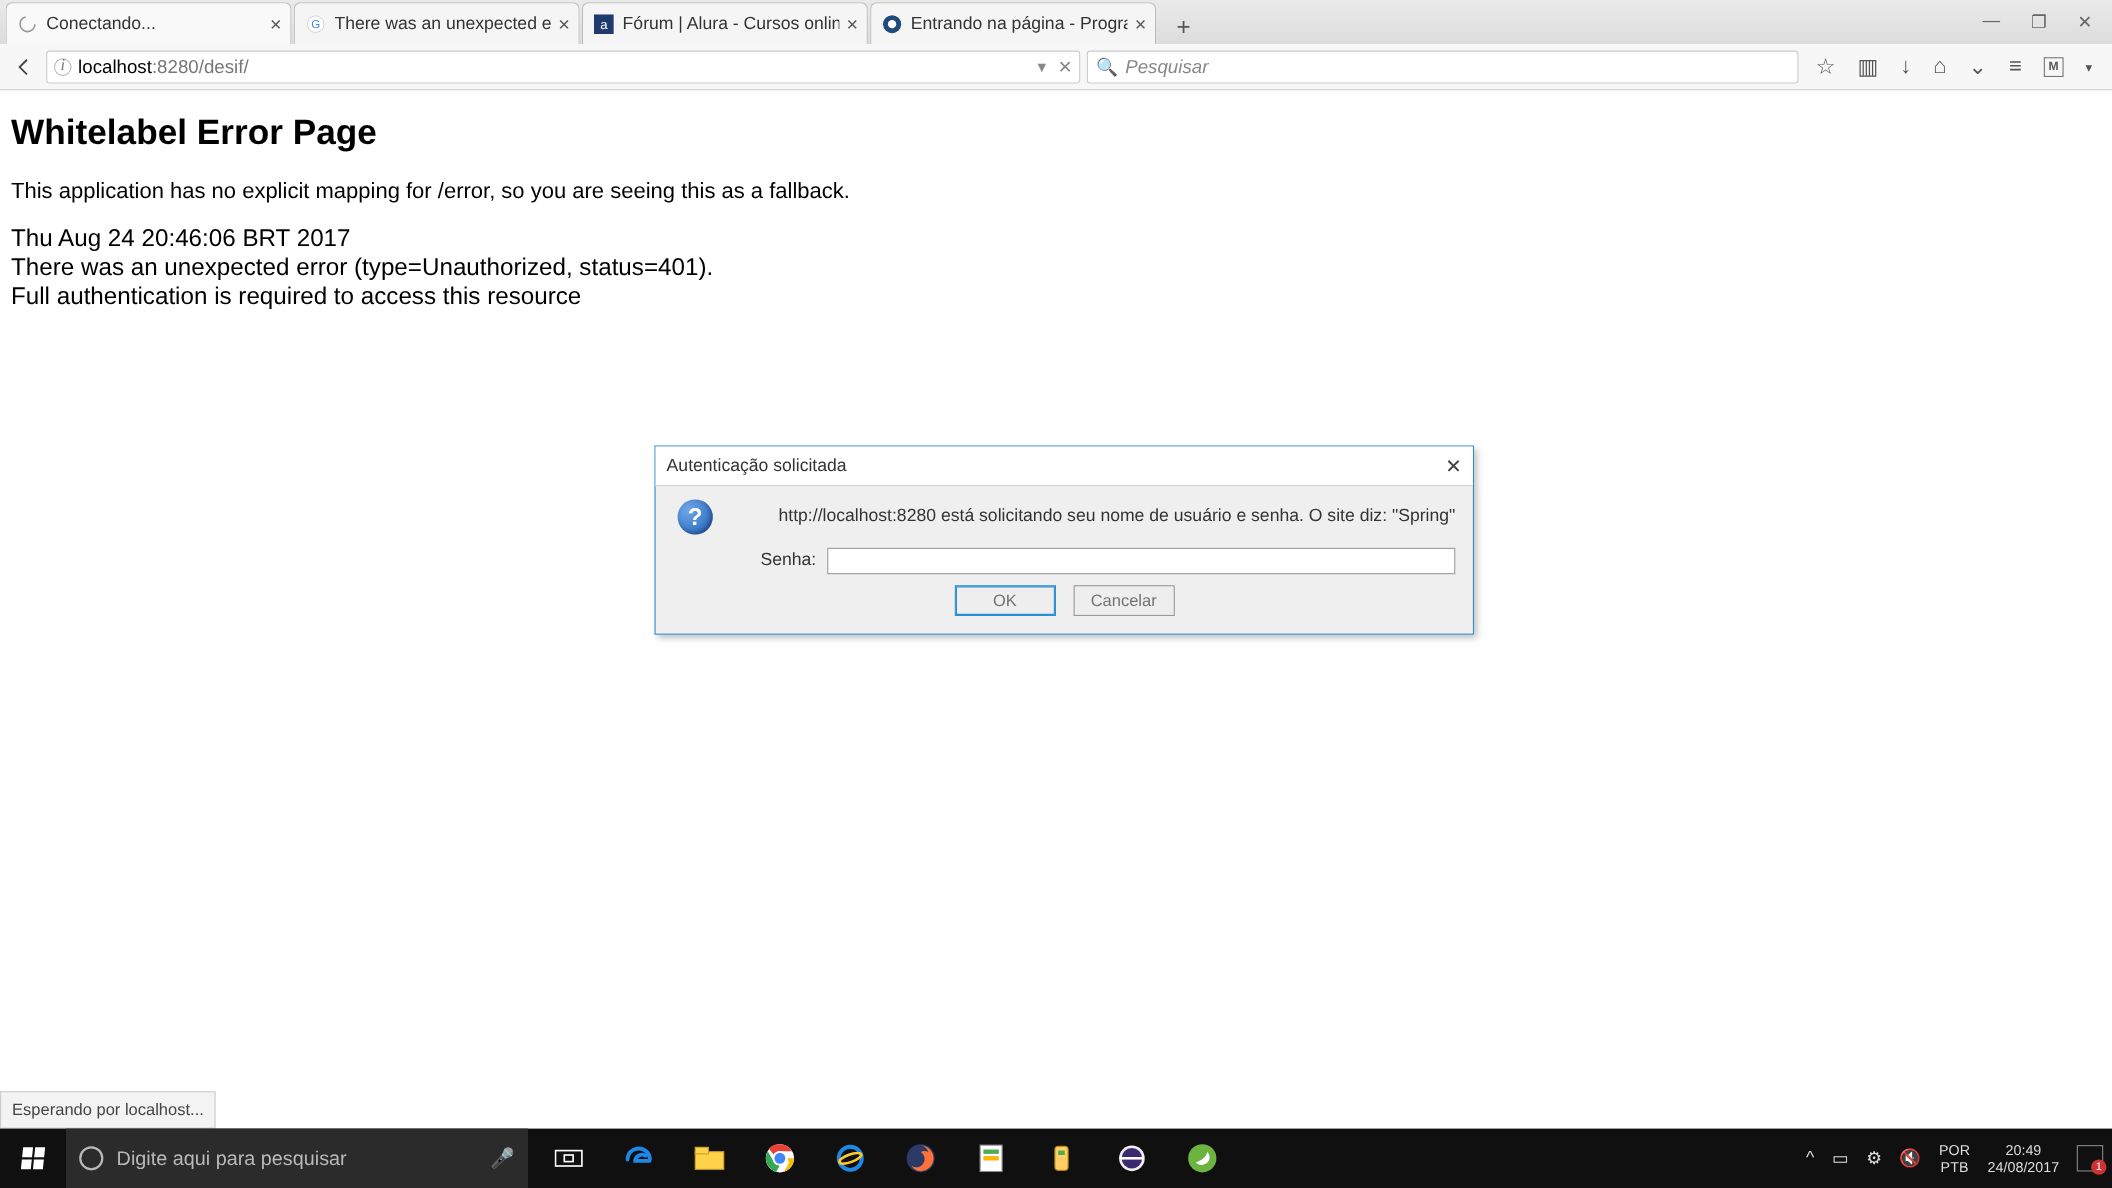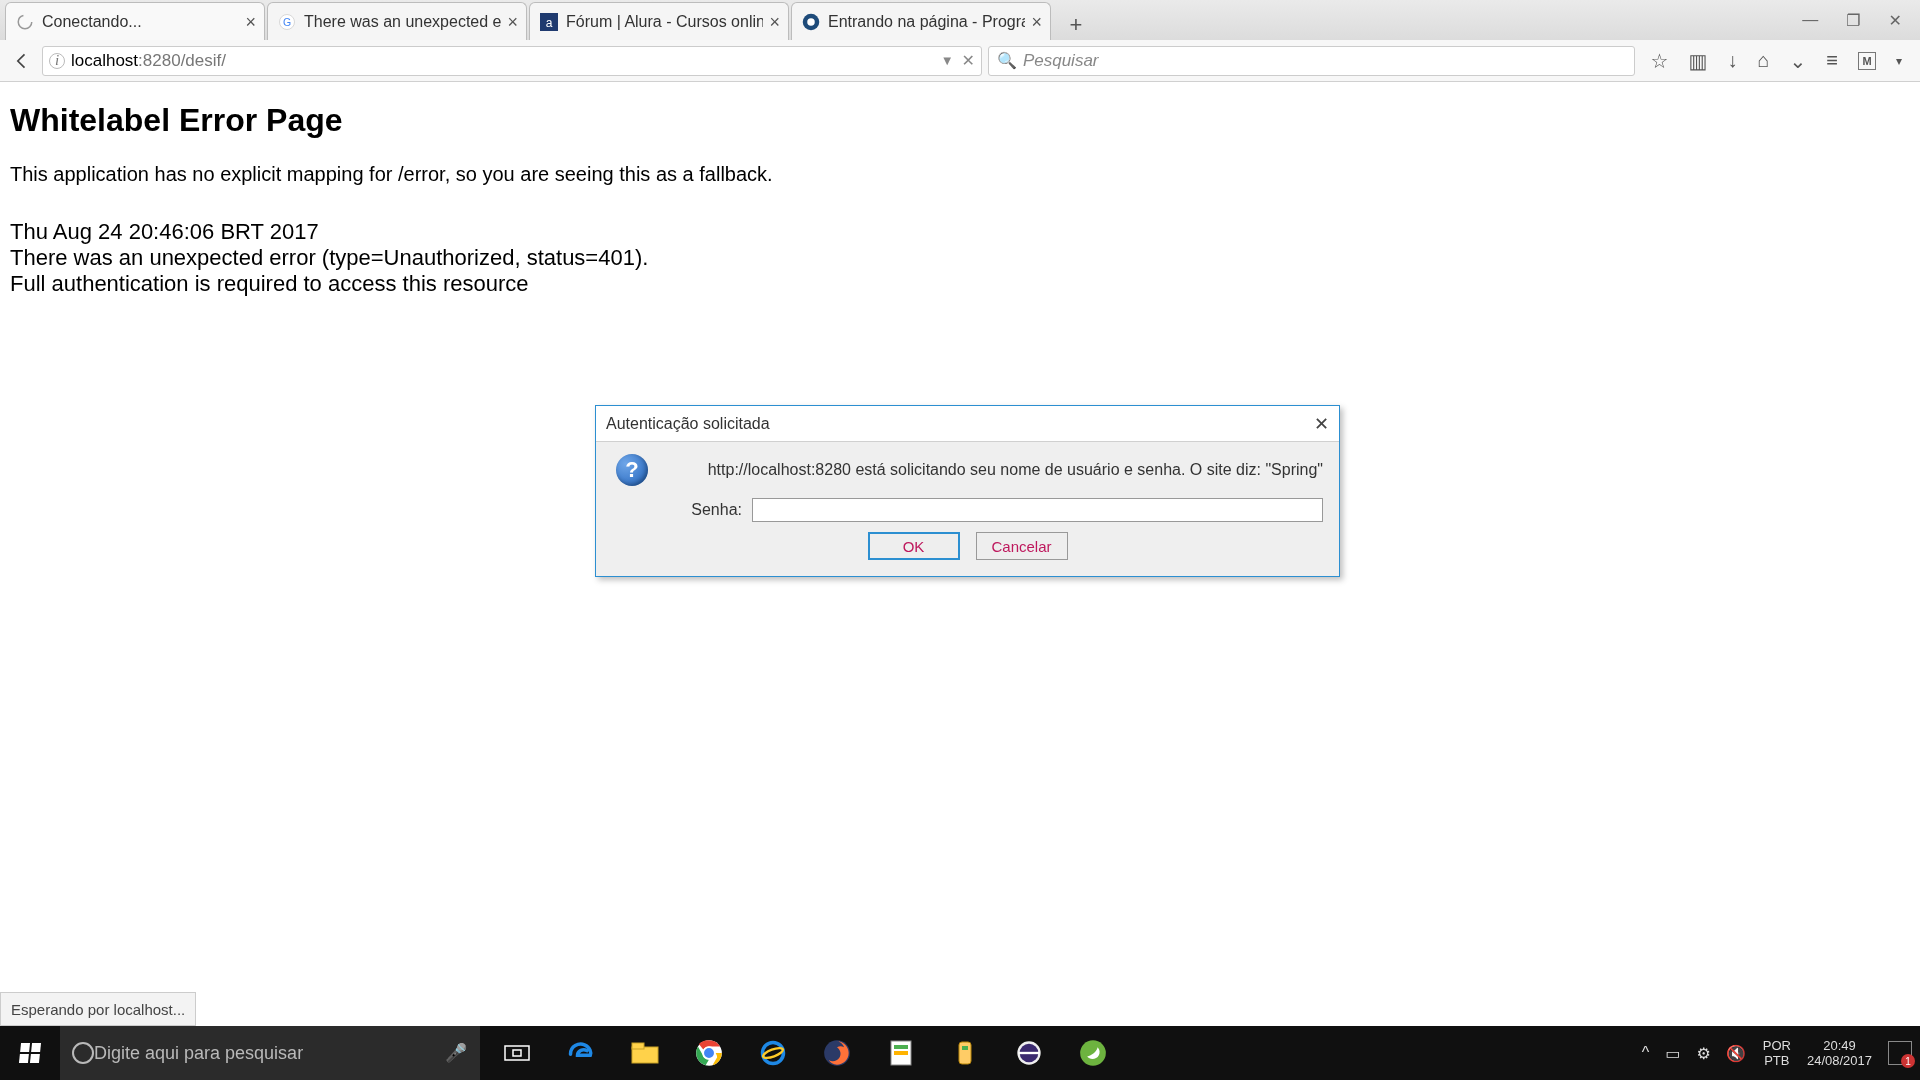--- a/index.html
+++ b/index.html
@@ -26,48 +26,48 @@
   .url-box .dd { margin-left: auto; color: #888; font-size: 13px; margin-right: 8px; }
   .url-box .clear { color: #888; font-size: 16px; }
   .search-box { display: flex; align-items: center; flex: 1; height: 30px; background: #fff; border: 1px solid #ccc; border-radius: 3px; padding: 0 8px; font-size: 17px; color: #888; font-style: italic; gap: 6px; }
   .search-box .mag { font-style: normal; color: #888; font-size: 16px; }
   .nav-icons { display: flex; align-items: center; gap: 20px; padding: 0 10px; color: #555; font-size: 20px; }
   .nav-icons .m-badge { border: 1px solid #777; width: 18px; height: 18px; font-size: 11px; display: inline-flex; align-items: center; justify-content: center; font-weight: bold; }
 
   
   .page { padding: 10px; font-family: "Times New Roman", serif; color: #000; }
   .page h1 { font-size: 32px; font-weight: bold; margin: 10px 0 24px 0; }
-  .page p { font-size: 20px; margin-bottom: 33px; }
+  .page p { font-size: 20px; margin-bottom: 18px; }
   .page .line { font-size: 22px; }
 
   
   .modal { position: absolute; left: 595px; top: 405px; width: 745px; background: #efefef; border: 1px solid #2c8fd1; box-shadow: 3px 3px 6px rgba(0,0,0,0.25); font-family: "Segoe UI", Tahoma, sans-serif; }
   .modal-header { display: flex; align-items: center; height: 36px; padding: 0 10px; background: #fff; border-bottom: 1px solid #d0d0d0; font-size: 16px; color: #333; justify-content: space-between; }
   .modal-header .x { margin-left: auto; font-size: 18px; color: #444; }
   .modal-body { padding: 12px 16px 16px 16px; }
   .modal-row { display: flex; align-items: center; margin-bottom: 12px; }
   .modal-icon { width: 32px; height: 32px; border-radius: 50%; background: radial-gradient(circle at 30% 30%, #6fa6e8, #1c5fb8); color: #fff; font-size: 22px; font-weight: bold; display: flex; align-items: center; justify-content: center; margin-right: 18px; box-shadow: inset -2px -2px 4px rgba(0,0,0,0.3); flex-shrink:0; margin-left: 4px; }
   .modal-msg { font-size: 16px; color: #333; text-align: right; flex: 1; }
   .form-row { display: flex; align-items: center; margin-bottom: 8px; }
   .form-row label { width: 130px; text-align: right; font-size: 16px; color: #333; margin-right: 10px; }
   .form-row input { flex: 1; height: 24px; border: 1px solid #999; background: #fff; padding: 0 4px; font-size: 15px; }
   .form-row input.focused { outline: 2px solid #2c8fd1; outline-offset: -1px; }
   .modal-buttons { display: flex; justify-content: center; gap: 16px; margin-top: 10px; }
-  .modal-buttons button { width: 92px; height: 28px; background: #eee; border: 1px solid #999; font-size: 15px; color: #be185d; }
+  .modal-buttons button { width: 92px; height: 28px; background: #eee; border: 1px solid #999; font-size: 15px; color: #737373; }
   .modal-buttons button.primary { border: 1px solid #2c8fd1; box-shadow: 0 0 0 1px #2c8fd1 inset; }
 
   
   .page-status { position: absolute; left: 0; bottom: 54px; height: 24px; background: #f3f3f3; border: 1px solid #ccc; padding: 16px 10px; font-size: 15px; color: #444; display: flex; align-items: center; }
 
   
   .taskbar { position: absolute; left: 0; bottom: 0; width: 100%; height: 54px; background: #101010; display: flex; align-items: center; color: #fff; }
   .start { width: 60px; height: 100%; display: flex; align-items: center; justify-content: center; }
   .win-logo { width: 20px; height: 20px; display: grid; grid-template-columns: 1fr 1fr; grid-template-rows: 1fr 1fr; gap: 2px; transform: skewX(-6deg); }
   .win-logo span { background: #fff; }
-  .search-task { display: flex; align-items: center; height: 100%; flex: 0 0 420px; background: #2b2b2b; padding: 0 12px; gap: 0; color: #b9b9b9; font-size: 18px; }
+  .search-task { display: flex; align-items: center; height: 100%; flex: 0 0 420px; background: #2b2b2b; padding: 0 12px; gap: 12px; color: #b9b9b9; font-size: 18px; }
   .search-task .circle { width: 22px; height: 22px; border: 2px solid #b9b9b9; border-radius: 50%; }
   .search-task .mic { margin-left: auto; color: #888; }
   .task-icons { display: flex; align-items: center; height: 100%; gap: 30px; padding: 0 20px; }
   .task-icons .ic { width: 34px; height: 34px; display: flex; align-items: center; justify-content: center; font-size: 22px; }
   .tray { margin-left: auto; display: flex; align-items: center; height: 100%; gap: 16px; padding: 0 8px; color: #ddd; font-size: 16px; }
   .tray .col { display: flex; flex-direction: column; align-items: center; font-size: 13px; line-height: 15px; }
   .tray .notif { width: 24px; height: 24px; border: 1px solid #888; position: relative; }
   .tray .notif::after { content: "1"; position: absolute; right: -4px; bottom: -4px; width: 14px; height: 14px; background: #c33; border-radius: 50%; color: #fff; font-size: 10px; display: flex; align-items: center; justify-content: center; }
 
   svg.fav { display: block; }

